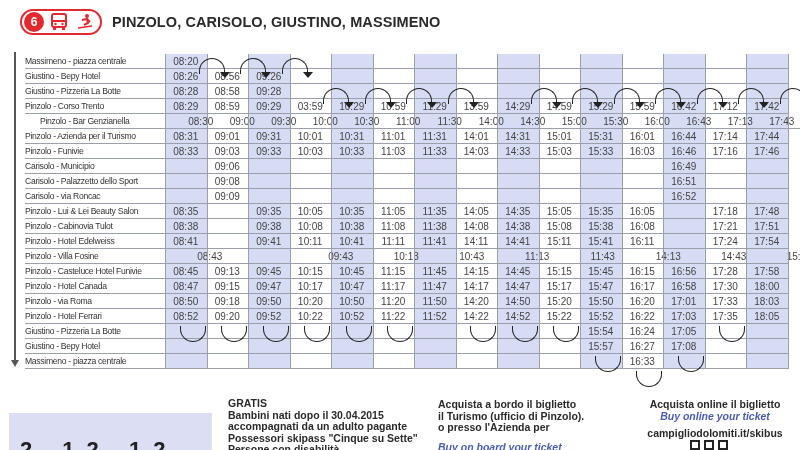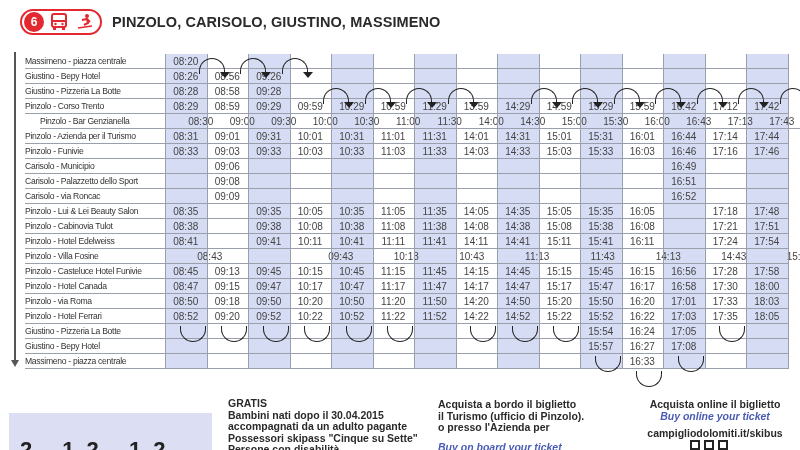--- a/index.html
+++ b/index.html
@@ -133,21 +133,21 @@
       <div class="cell"></div>
       <div class="cell"></div>
       <div class="cell"></div>
       <div class="hline"></div>
     </div>
     <div class="row" style="top: 45px;">
       <div class="label">Pinzolo - Corso Trento</div>
       <div class="cell">08:29</div>
       <div class="cell">08:59</div>
       <div class="cell">09:29</div>
-      <div class="cell">09:59</div>
+      <div class="cell">03:59</div>
       <div class="cell">10:29</div>
       <div class="cell">10:59</div>
       <div class="cell">11:29</div>
       <div class="cell">13:59</div>
       <div class="cell">14:29</div>
       <div class="cell">14:59</div>
       <div class="cell">15:29</div>
       <div class="cell">15:59</div>
       <div class="cell">16:42</div>
       <div class="cell">17:12</div>

